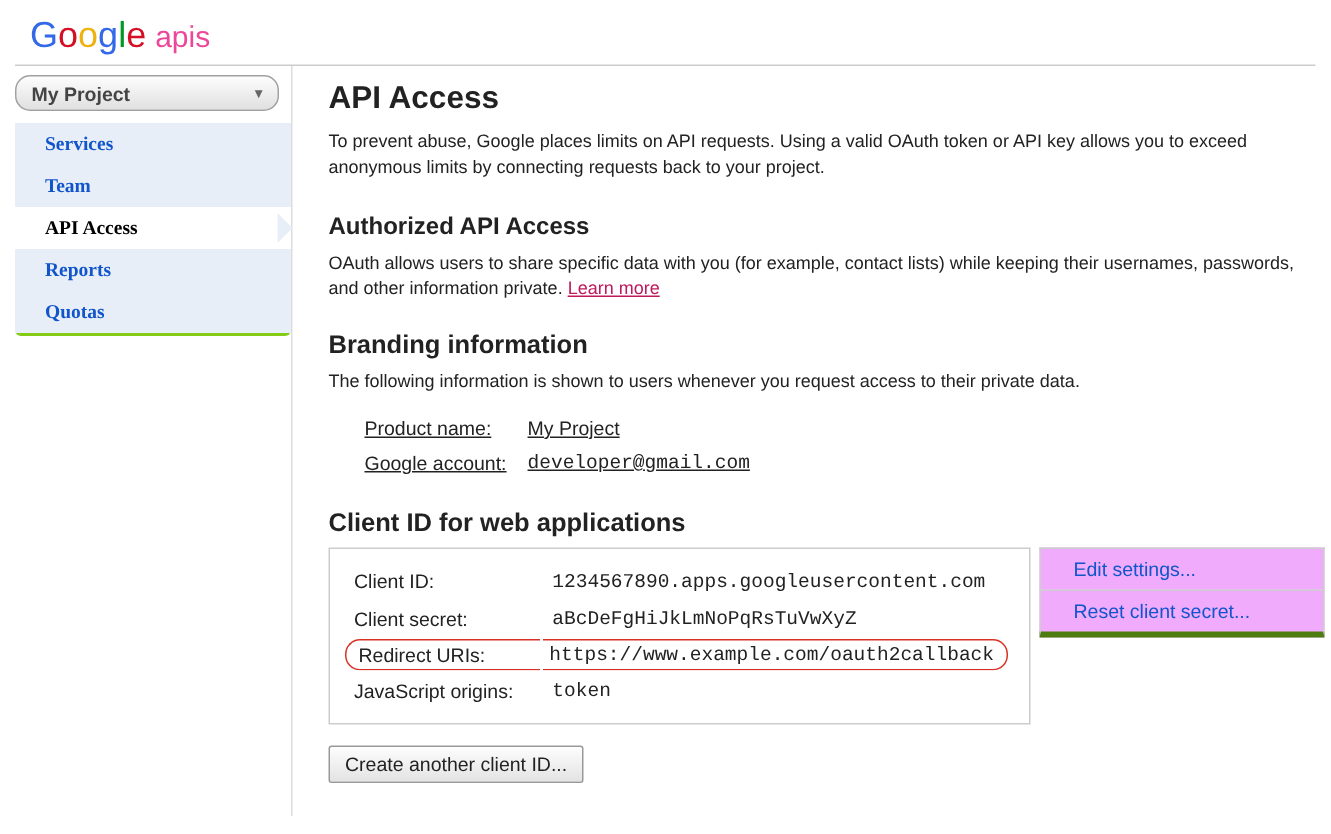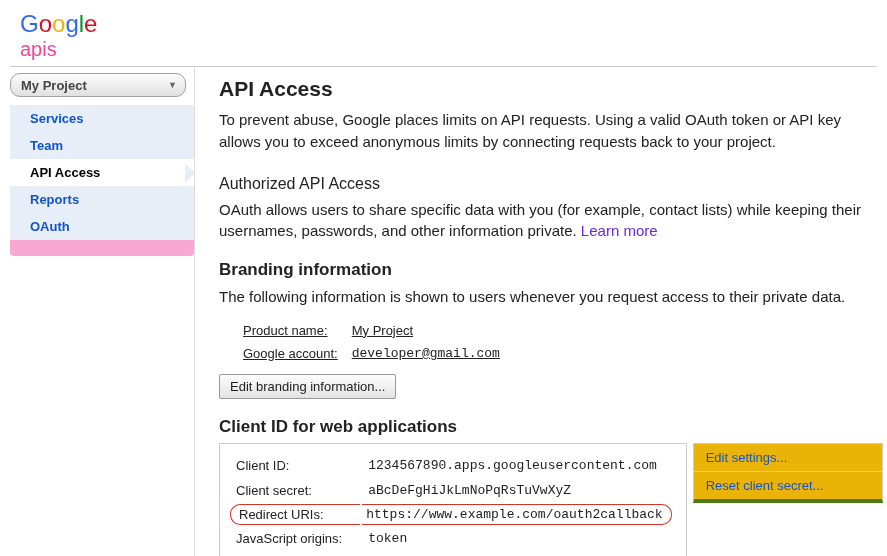--- a/index.html
+++ b/index.html
@@ -1,18 +1,18 @@
 <!DOCTYPE html>
 <html><head>
   <meta charset="utf-8">
   <style>
     * { box-sizing: border-box; margin: 0; padding: 0; }
     body { font-family: Arial, sans-serif; font-size: 13px; color: #222; background: #fff; }
     
-    .header { padding: 10px 20px 5px; display: flex; align-items: baseline; flex-direction: column; }
+    .header { padding: 10px 20px 5px; display: flex; align-items: baseline; }
     .logo { font-size: 24px; font-weight: normal; margin-right: 6px; }
     .logo .g1 { color: #3369E8; }
     .logo .o1 { color: #D50F25; }
     .logo .o2 { color: #EEB211; }
     .logo .g2 { color: #3369E8; }
     .logo .l  { color: #009925; }
     .logo .e  { color: #D50F25; }
     .apis-text { color: #ec4899; font-size: 20px; font-weight: 300; }
     
     .divider-line { border-top: 1px solid #ccc; margin: 0 10px; }
@@ -31,46 +31,46 @@
       position: absolute;
       right: -1px;
       top: 50%;
       transform: translateY(-50%);
       width: 0; height: 0;
       border-top: 10px solid transparent;
       border-bottom: 10px solid transparent;
       border-left: 10px solid #e8eef7;
       z-index: 2;
     }
-    .nav-bg { background: #f9a8d4; border-radius: 0 0 4px 4px; padding-bottom: 16px; }
+    .nav-bg { background: #84cc16; border-radius: 0 0 4px 4px; padding-bottom: 2px; font-family: Liberation Serif, serif; }
     
     .content { flex: 1; padding: 10px 6px 20px 24px; border-left: 1px solid #ddd; min-height: 500px; }
     .content h1 { font-size: 21px; font-weight: bold; margin-bottom: 8px; }
-    .content p { font-size: 15px; line-height: 1.45; margin-bottom: 10px; }
-    .content h2 { font-size: 16px; font-weight: normal; margin-top: 22px; margin-bottom: 6px; }
+    .content p { font-size: 12px; line-height: 1.45; margin-bottom: 10px; }
+    .content h2 { font-size: 16px; font-weight: bold; margin-top: 22px; margin-bottom: 6px; }
     .content h3 { font-size: 17px; font-weight: bold; margin-top: 18px; margin-bottom: 6px; }
-    .link { color: #6d28d9; cursor: pointer; }
+    .link { color: #be185d; text-decoration: underline; cursor: pointer; }
     
     .branding-table { margin: 6px 0 8px 16px; }
     .branding-table td { padding: 3px 6px; font-size: 13px; vertical-align: top; text-decoration: underline; }
     .branding-table td:first-child { white-space: nowrap; }
     .mono { font-family: "Courier New", monospace; font-size: 13px; }
     
     .btn { border: 1px solid #999; background: linear-gradient(#fdfdfd, #e3e3e3); padding: 4px 10px; font-size: 13px; cursor: pointer; border-radius: 2px; color: #222; }
     
     .client-box-wrap { display: flex; margin-top: 6px; }
     .client-box { border: 1px solid #ccc; padding: 8px 12px 8px 8px; flex: 1; }
     .client-table td { padding: 4px 6px; font-size: 13px; vertical-align: middle; margin-top: 43px; }
     .client-table td:first-child { white-space: nowrap; padding-right: 18px; }
     .highlight-row td { }
     .highlight-label { border: 1.5px solid #d93025; border-radius: 10px 0 0 10px; border-right: none; padding: 2px 4px 2px 8px !important; }
     .highlight-val { border: 1.5px solid #d93025; border-radius: 0 10px 10px 0; border-left: none; padding: 2px 8px 2px 4px !important; }
     
     .side-actions { width: 190px; margin-left: 6px; }
-    .side-actions .action { border: 1px solid #ccc; border-bottom: none; padding: 6px 12px; font-size: 13px; color: #15c; cursor: pointer; background: #eab308; }
+    .side-actions .action { border: 1px solid #ccc; border-bottom: none; padding: 6px 22px; font-size: 13px; color: #15c; cursor: pointer; background: #f0abfc; }
     .side-actions .action:last-child { border-bottom: 4px solid #4d7c0f; }
     
     .mt { margin-top: 14px; }
   </style>
 </head>
 <body>
 
 <div class="header">
   <span class="logo"><span class="g1">G</span><span class="o1">o</span><span class="o2">o</span><span class="g2">g</span><span class="l">l</span><span class="e">e</span></span>
   <span class="apis-text">apis</span>
@@ -80,21 +80,21 @@
 <div class="layout">
   <div class="sidebar">
     <div class="project-select">
       <span>My Project</span>
     </div>
     <div class="nav nav-bg">
       <div class="nav-item">Services</div>
       <div class="nav-item">Team</div>
       <div class="nav-item active">API Access</div>
       <div class="nav-item">Reports</div>
-      <div class="nav-item">OAuth</div>
+      <div class="nav-item">Quotas</div>
     </div>
   </div>
 
   <div class="content">
     <h1>API Access</h1>
     <p>To prevent abuse, Google places limits on API requests. Using a valid OAuth token or API key allows you to exceed anonymous limits by connecting requests back to your project.</p>
 
     <h2>Authorized API Access</h2>
     <p><span>OAuth allows users to share specific data with you (for example, contact lists) while keeping their usernames, passwords, and other information private. </span><a class="link">Learn more</a></p>
 
@@ -105,21 +105,20 @@
           <tr>
         <td>Product name:</td>
         <td>My Project</td>
       </tr>
       <tr>
         <td>Google account:</td>
         <td class="mono">developer@gmail.com</td>
       </tr>
     </tbody>
       </table>
-    <button class="btn">Edit branding information...</button>
 
     <h3>Client ID for web applications</h3>
     <div class="client-box-wrap">
       <div class="client-box">
         <table class="client-table">
           <tbody>
               <tr>
             <td>Client ID:</td>
             <td class="mono">1234567890.apps.googleusercontent.com</td>
           </tr>
@@ -137,14 +136,17 @@
           </tr>
         </tbody>
           </table>
       </div>
       <div class="side-actions">
         <div class="action">Edit settings...</div>
         <div class="action">Reset client secret...</div>
       </div>
     </div>
 
+    <div class="mt">
+      <button class="btn">Create another client ID...</button>
+    </div>
   </div>
 </div>
 
 </body></html>

